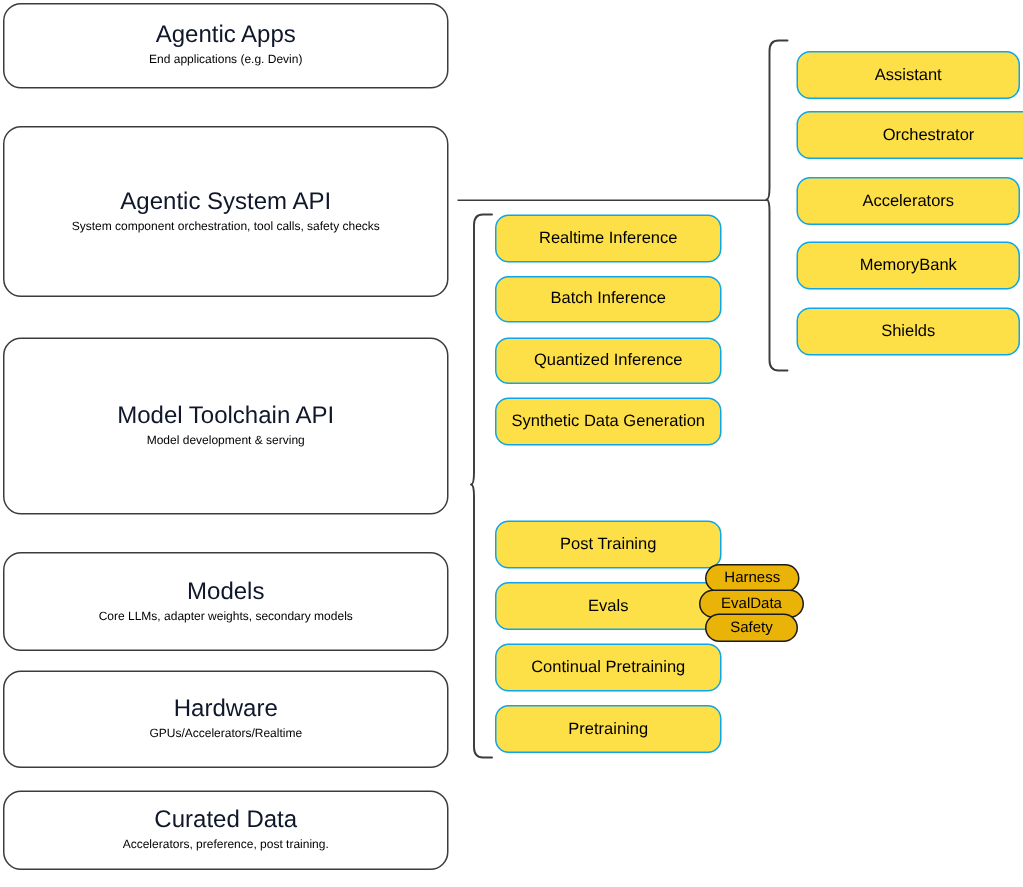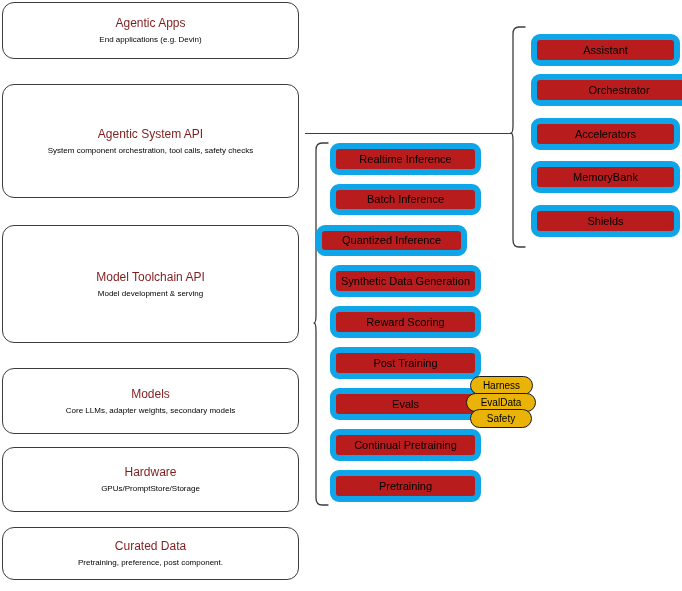--- a/index.html
+++ b/index.html
@@ -24,40 +24,40 @@
     border: 1px solid #3c3c3c;
     border-radius: 12px;
     background: #ffffff;
     display: flex;
     flex-direction: column;
     align-items: center;
     justify-content: center;
     text-align: center;
   }
   .layer-title {
-    font-size: 12px;
+    font-size: 16px;
     line-height: 15px;
-    color: #7f1d1d;
+    color: #0f172a;
     white-space: nowrap;
   }
   .layer-sub {
     font-size: 8px;
     line-height: 11px;
     margin-top: 3px;
     color: #000;
     white-space: nowrap;
   }
 
   
   .cap-box {
     position: absolute;
     box-sizing: border-box;
-    border: 6px solid #0ea5e9;
+    border: 1px solid #0ea5e9;
     border-radius: 9px;
-    background: #b91c1c;
+    background: #fde047;
     display: flex;
     align-items: center;
     justify-content: center;
     font-size: 11px;
     line-height: 13px;
     white-space: nowrap;
   }
 
   
   .pill {
@@ -108,26 +108,26 @@
     <div class="layer-sub">Model development &amp; serving</div>
   </div>
 
   <div class="layer-box" style="left:2px; top:368px; width:297px; height:66px;">
     <div class="layer-title">Models</div>
     <div class="layer-sub">Core LLMs, adapter weights, secondary models</div>
   </div>
 
   <div class="layer-box" style="left:2px; top:447px; width:297px; height:65px;border-radius:12px;">
     <div class="layer-title">Hardware</div>
-    <div class="layer-sub">GPUs/PromptStore/Storage</div>
+    <div class="layer-sub">GPUs/Accelerators/Realtime</div>
   </div>
 
   <div class="layer-box" style="left:2px; top:527px; width:297px; height:53px;">
     <div class="layer-title">Curated Data</div>
-    <div class="layer-sub">Pretraining, preference, post component.</div>
+    <div class="layer-sub">Accelerators, preference, post training.</div>
   </div>
 
   <div class="connector-line" style="left:305px; top:133px; width:207px;"></div>
 
   <div class="brace" style="left:510px; top:25px; width:16px; height:224px;">
     <svg width="16" height="224" viewBox="0 0 16 224" fill="none">
       <path d="M15 2 L9 2 Q3 2 3 9 L3 100 Q3 108 1 108 Q3 108 3 116 L3 215 Q3 222 9 222 L15 222" stroke="#3c3c3c" stroke-width="1.3" fill="none" stroke-linecap="round" stroke-linejoin="round"></path>
     </svg>
   </div>
 
@@ -136,28 +136,25 @@
       <path d="M15 2 L9 2 Q3 2 3 9 L3 174 Q3 182 1 182 Q3 182 3 190 L3 357 Q3 364 9 364 L15 364" stroke="#3c3c3c" stroke-width="1.3" fill="none" stroke-linecap="round" stroke-linejoin="round"></path>
     </svg>
   </div>
 
   <div class="cap-box" style="left:330px; top:143px; width:151px; height:32px;">
     <span>Realtime Inference</span>
   </div>
   <div class="cap-box" style="left:330px; top:184px; width:151px; height:31px;">
     <span>Batch Inference</span>
   </div>
-  <div class="cap-box" style="left:316px; top:225px; width:151px; height:31px;">
+  <div class="cap-box" style="left:330px; top:225px; width:151px; height:31px;">
     <span>Quantized Inference</span>
   </div>
   <div class="cap-box" style="left:330px; top:265px; width:151px; height:32px;">
     <span>Synthetic Data Generation</span>
-  </div>
-  <div class="cap-box" style="left:330px; top:306px; width:151px; height:32px;">
-    <span>Reward Scoring</span>
   </div>
   <div class="cap-box" style="left:330px; top:347px; width:151px; height:32px;">
     <span>Post Training</span>
   </div>
   <div class="cap-box" style="left:330px; top:388px; width:151px; height:32px;">
     <span>Evals</span>
   </div>
   <div class="cap-box" style="left:330px; top:429px; width:151px; height:32px;">
     <span>Continual Pretraining</span>
   </div>

